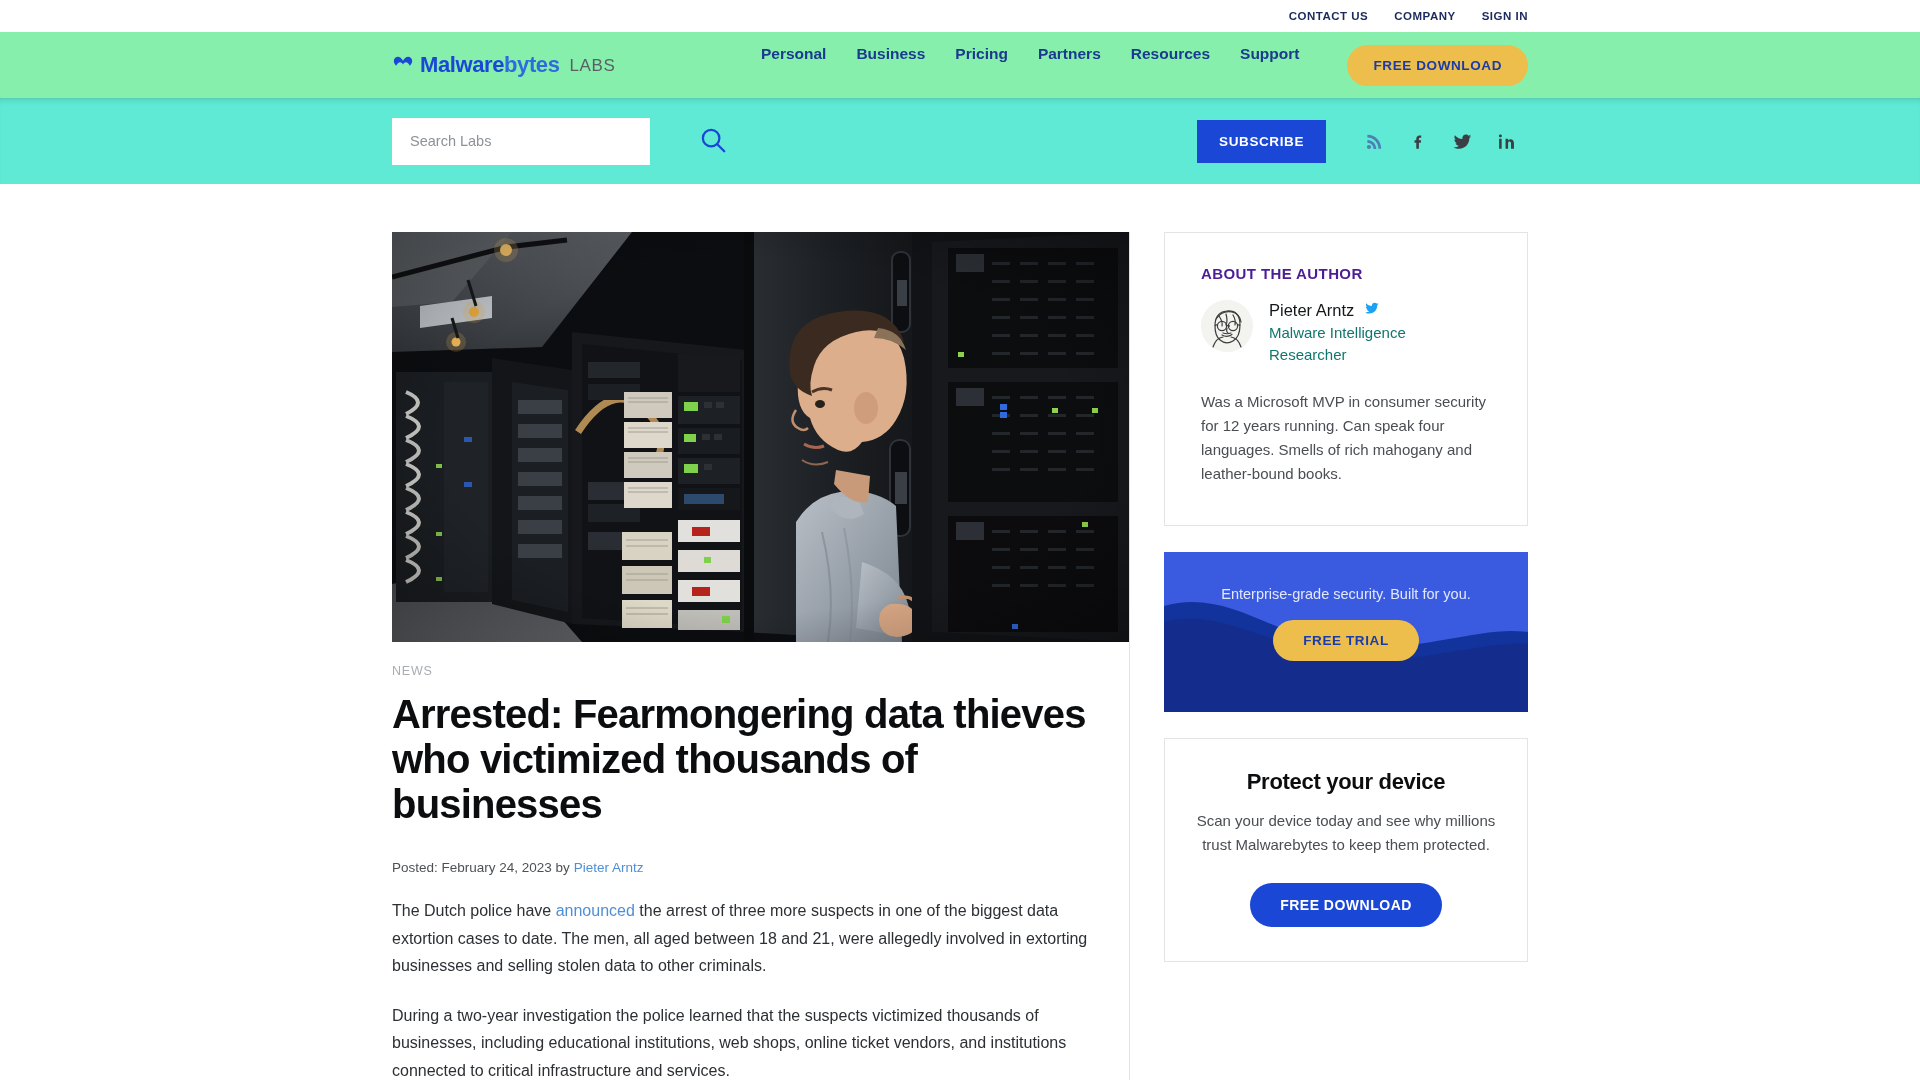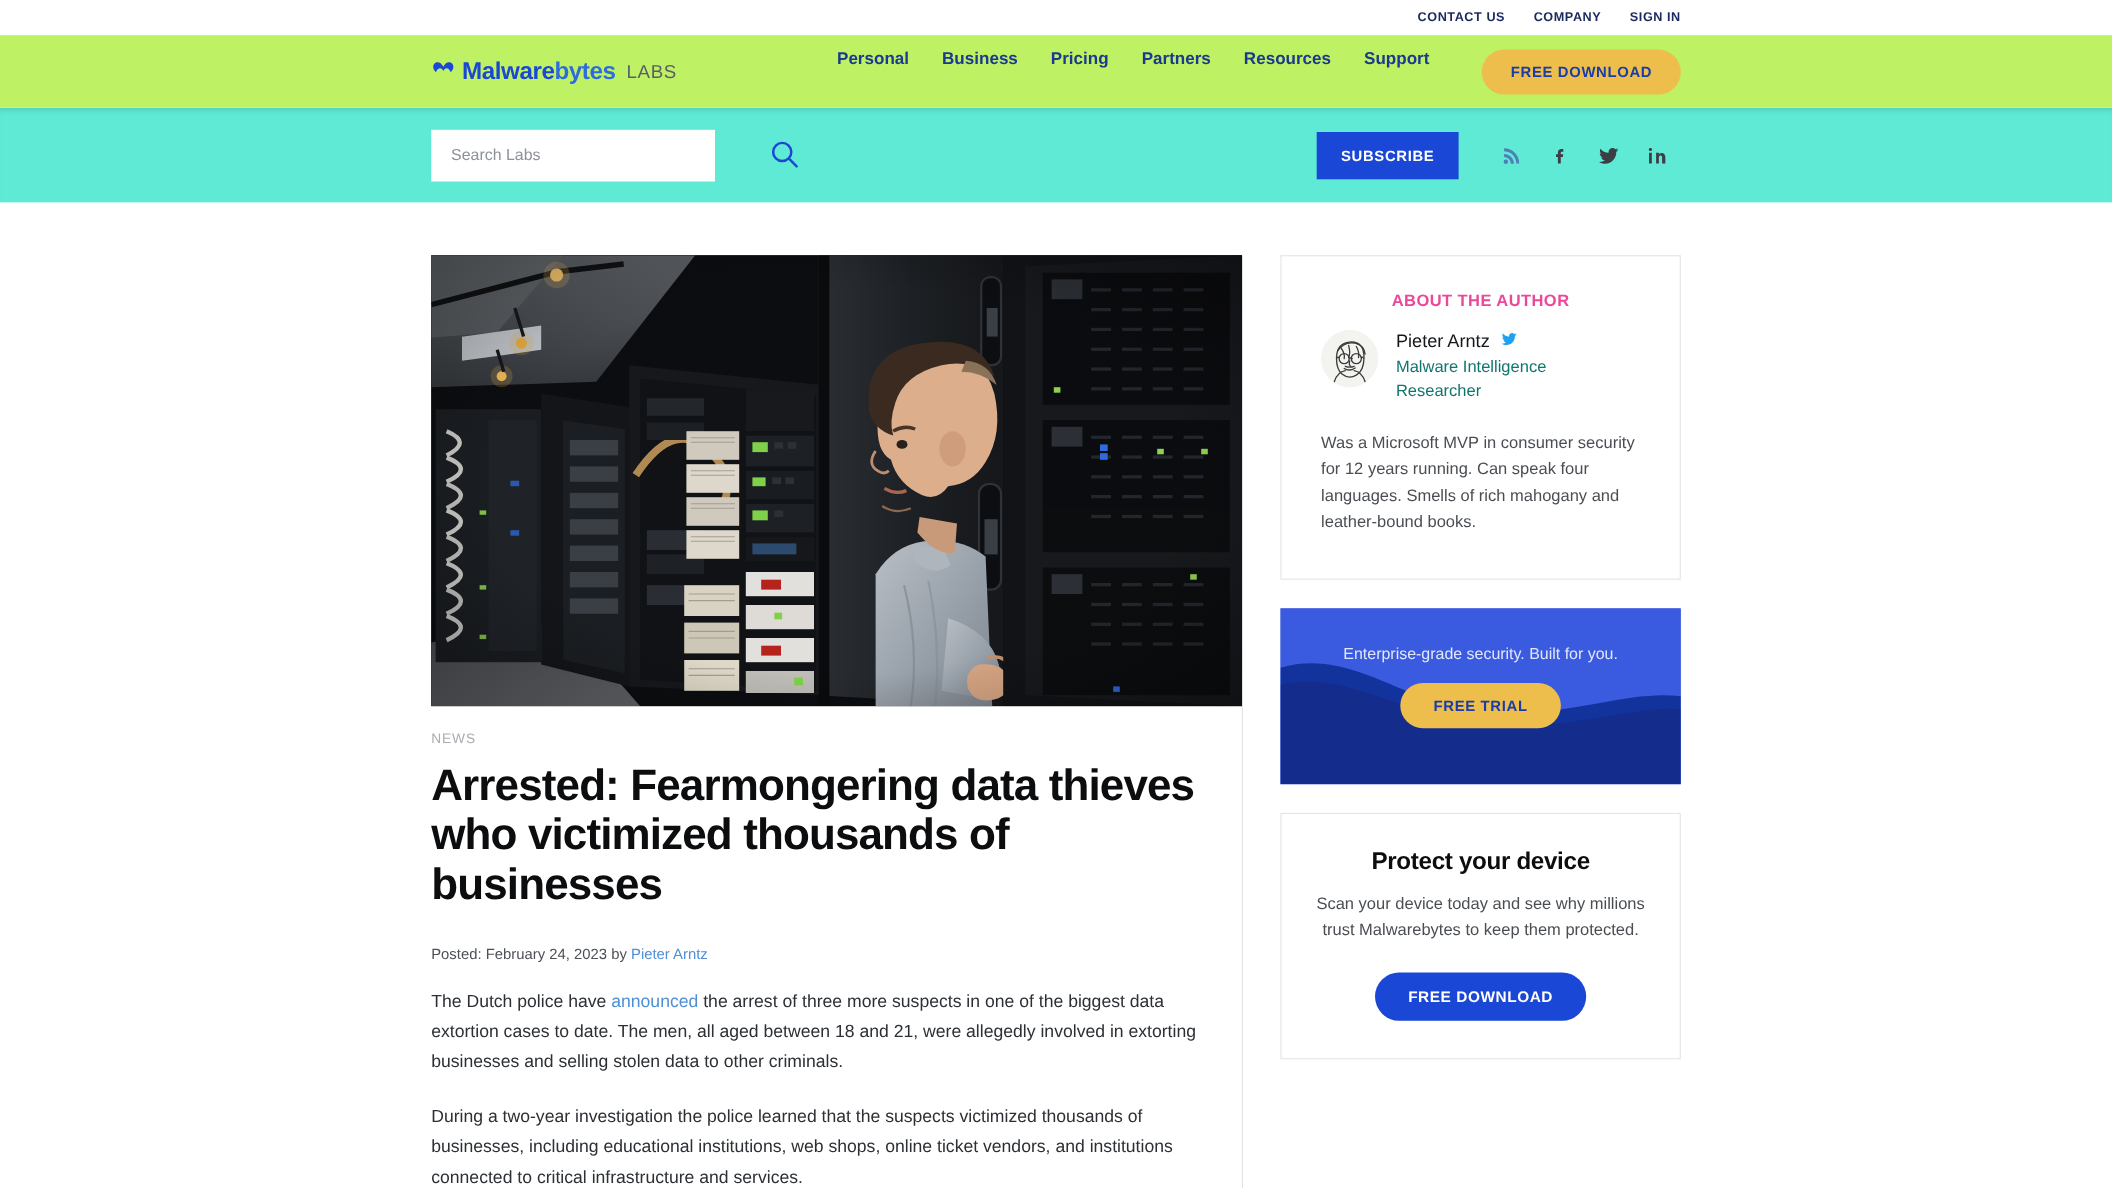--- a/index.html
+++ b/index.html
@@ -29,21 +29,21 @@
     text-decoration: none;
     cursor: pointer;
     white-space: nowrap;
   }
 
   
   .main-nav {
     height: 66px;
     display: flex;
     align-items: center;
-    background: #bef264;
+    background: #86efac;
     padding: 0 392px 0 392px;
     position: relative;
     z-index: 5;
   }
   .logo {
     display: flex;
     align-items: center;
     gap: 6px;
     cursor: pointer;
   }
@@ -207,23 +207,22 @@
   
   .card {
     border: 1px solid #e2e4e7;
     background: #fff;
   }
   .author-card { padding: 32px 36px 38px 36px; }
   .about-title {
     font-size: 15px;
     font-weight: 700;
     letter-spacing: 0.4px;
-    color: #ec4899;
+    color: #4c1d95;
     text-transform: uppercase;
-    text-align: center;
   }
   .author-row { display: flex; gap: 16px; margin-top: 18px; }
   .avatar {
     width: 52px; height: 52px; border-radius: 50%;
     background: #f4f4f2; flex: 0 0 52px;
     display: flex; align-items: center; justify-content: center;
     overflow: hidden;
   }
   .author-name-row { display: flex; align-items: center; gap: 10px; }
   .author-name { font-size: 16.5px; color: #15181b; font-weight: 400; }

